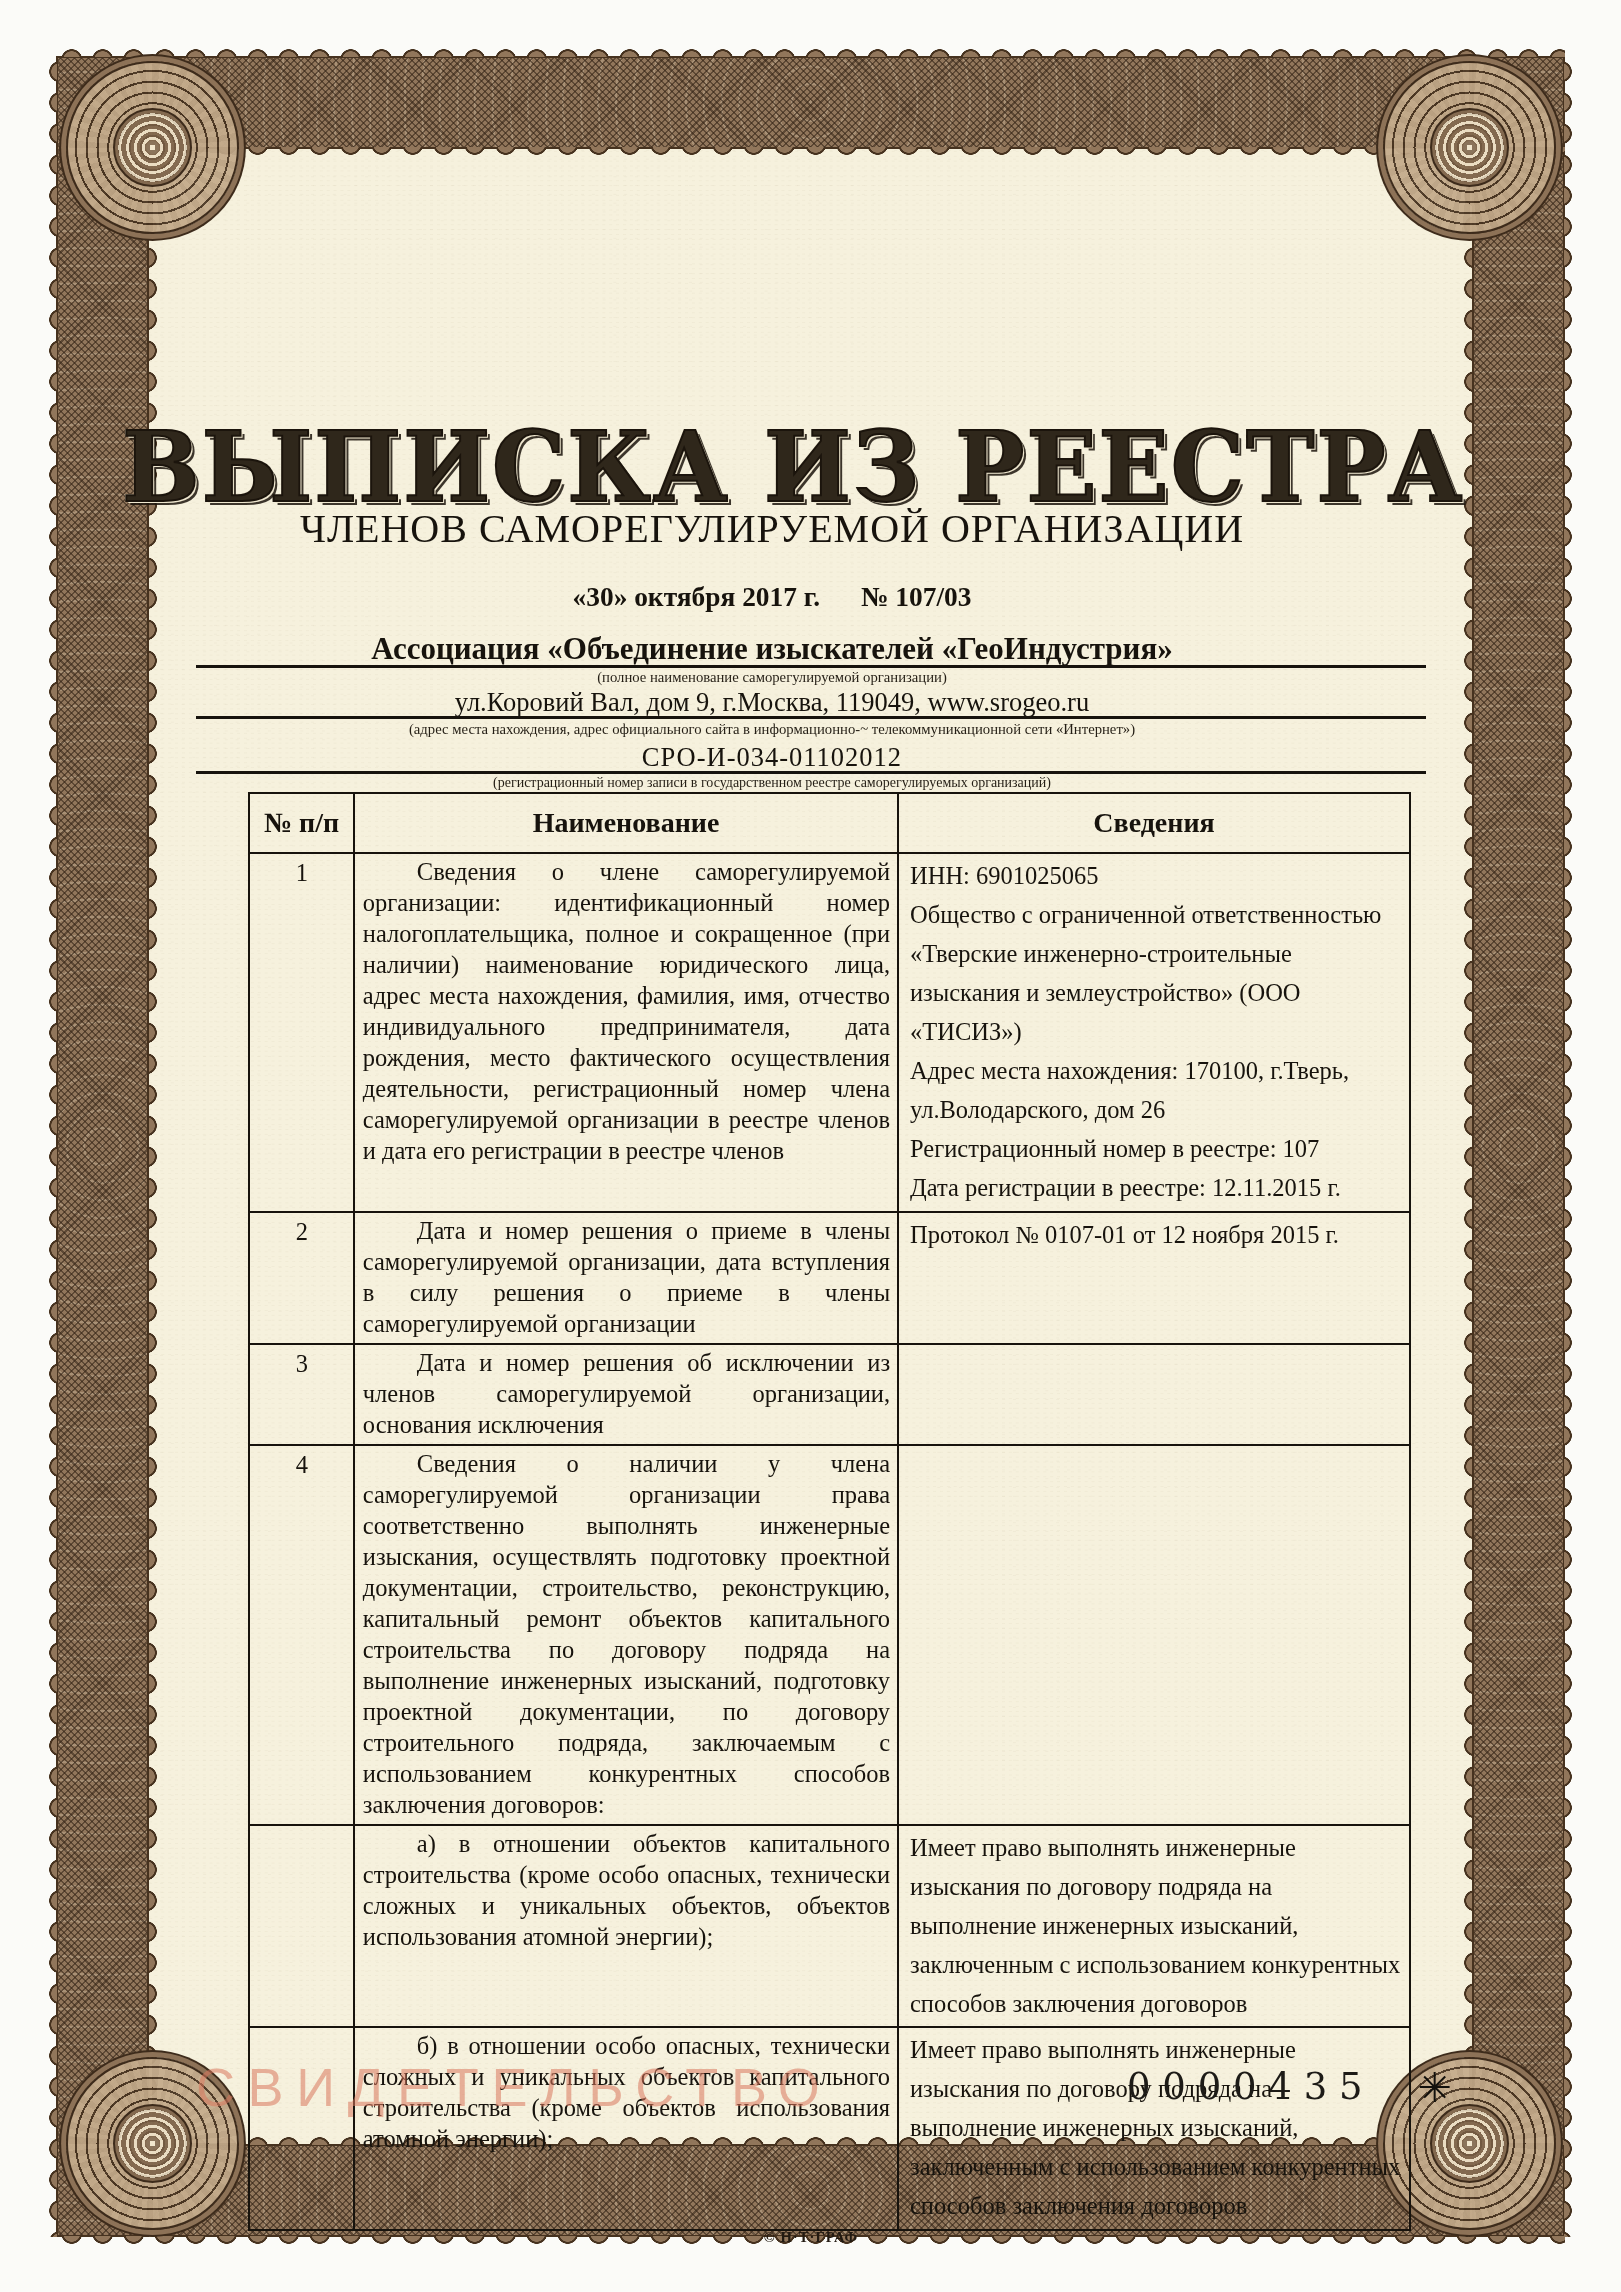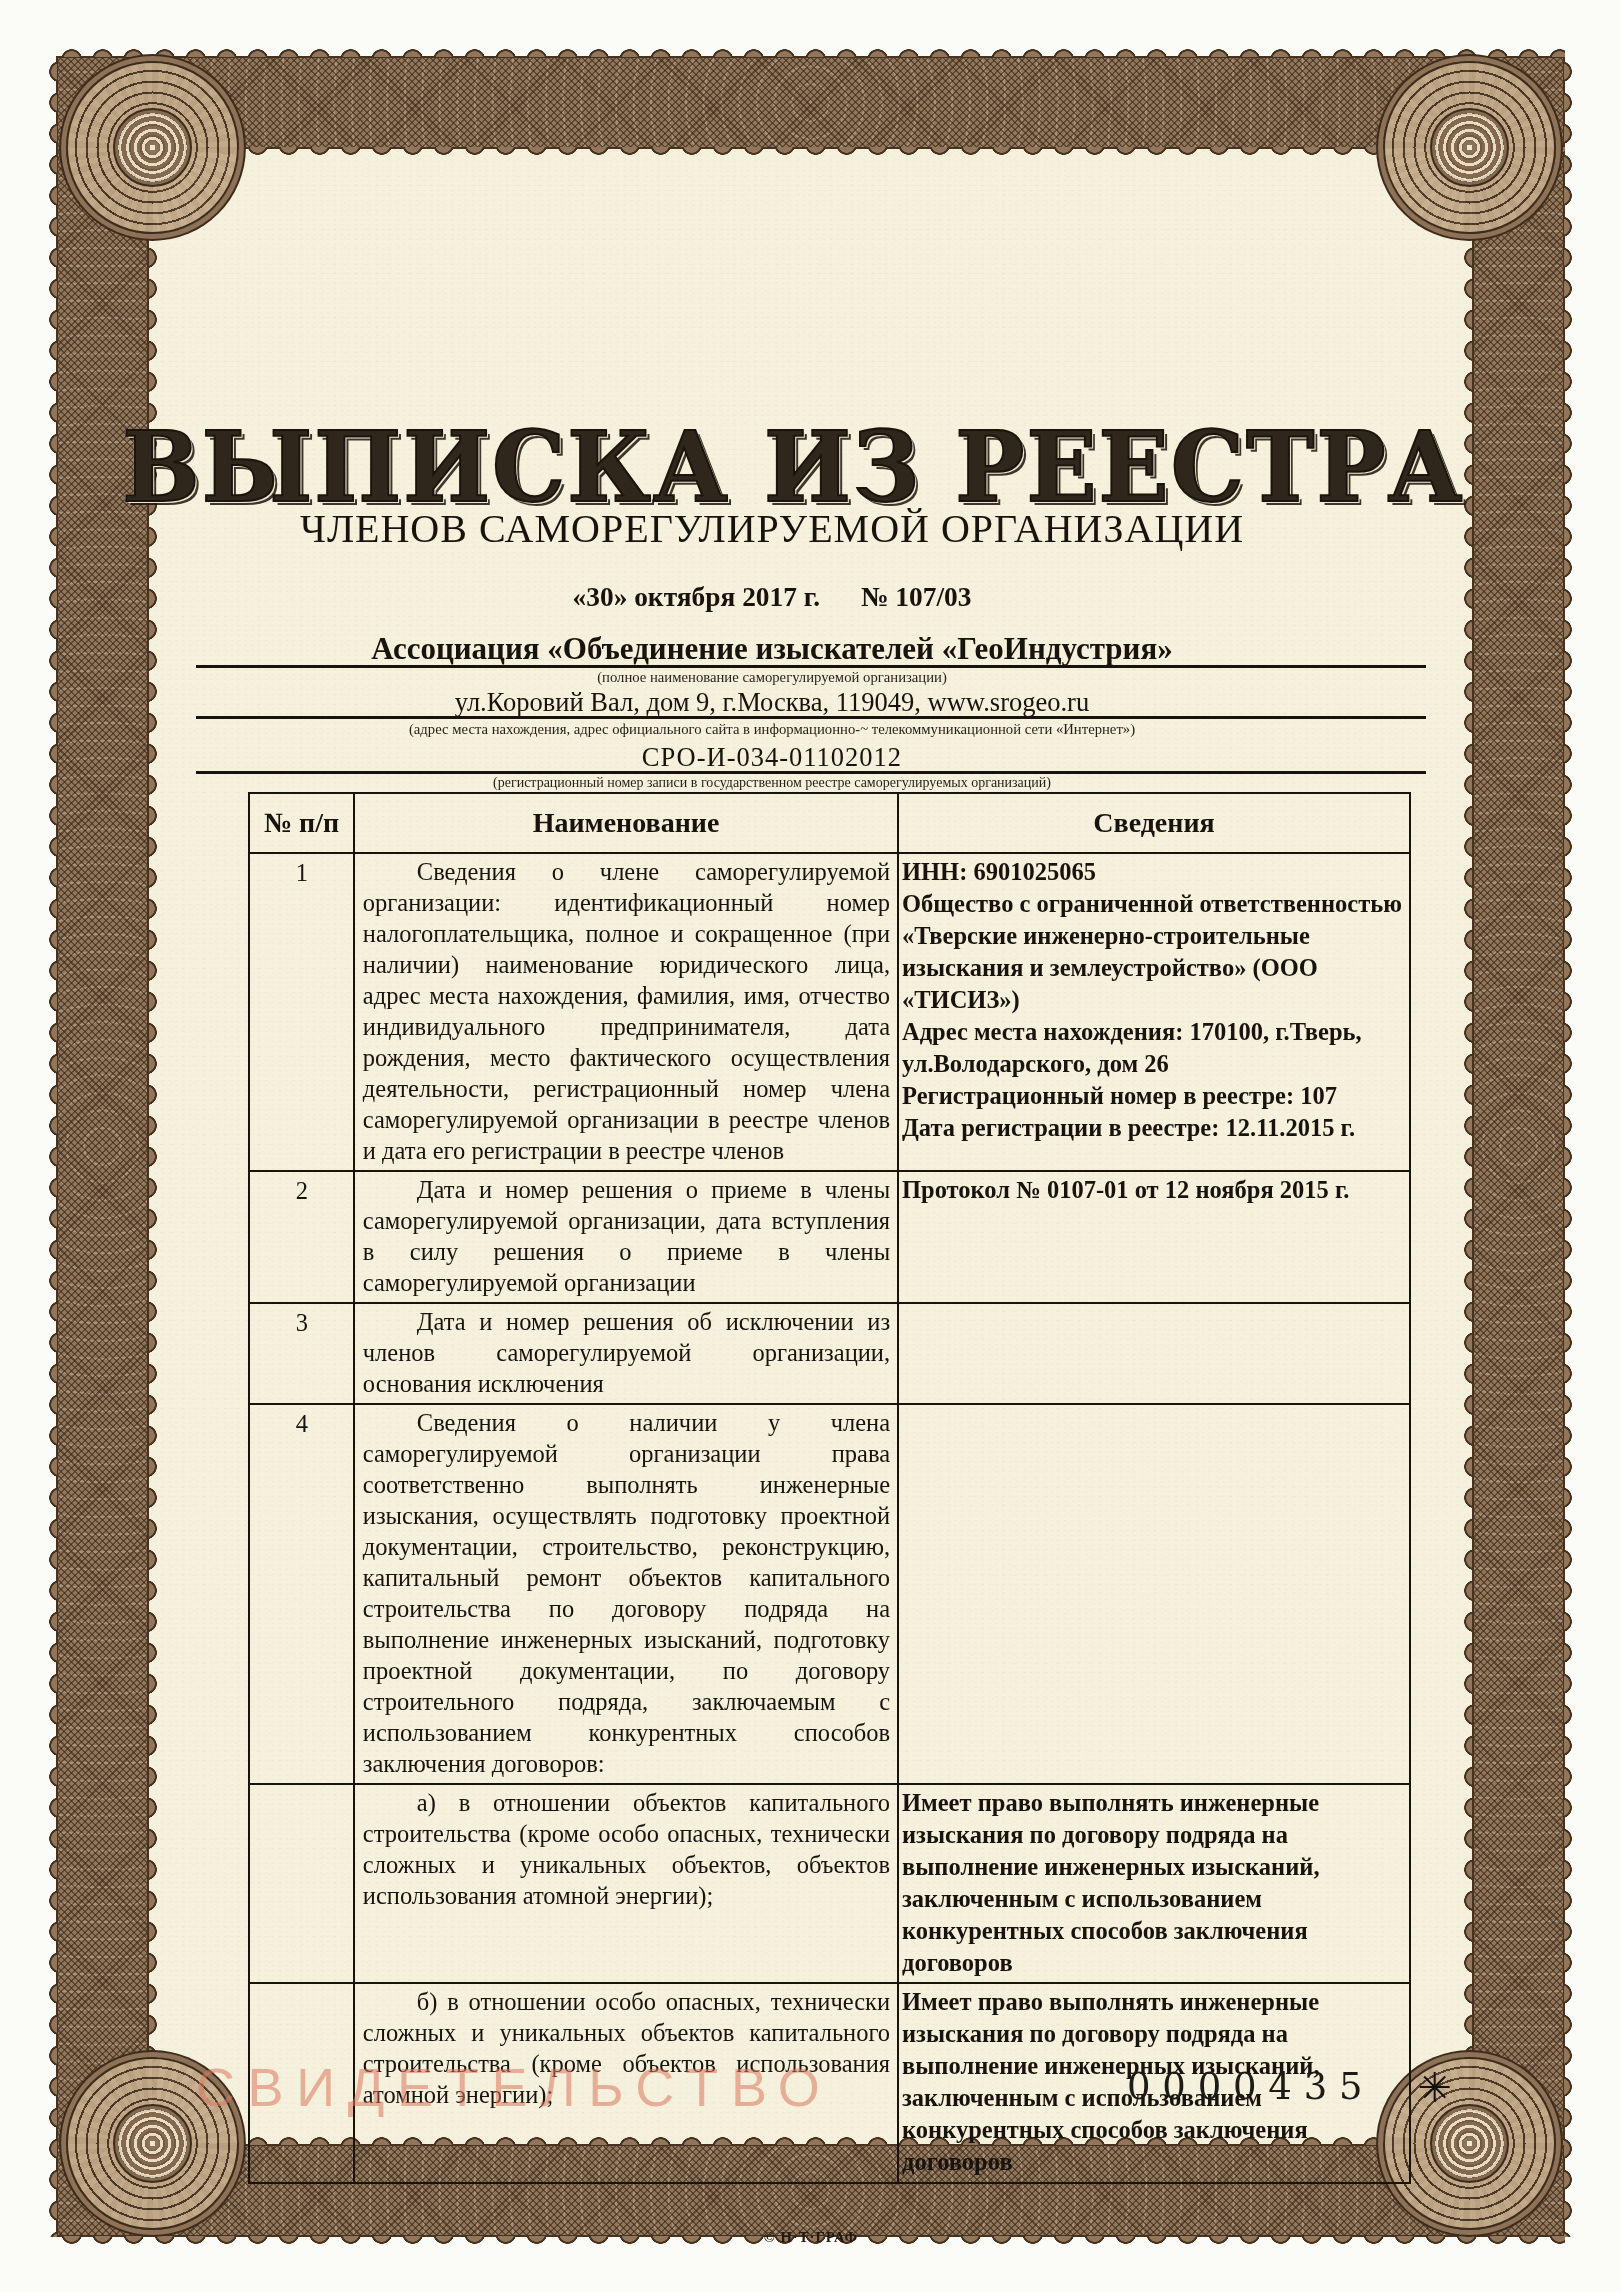--- a/index.html
+++ b/index.html
@@ -93,21 +93,21 @@
   
   table.registry { position:absolute; left:57px; top:792px; width:1160px;
     border-collapse:collapse; table-layout:fixed; border:2.9px solid #17130d; }
   col.c-num  { width:105px; } col.c-name { width:544px; } col.c-det { width:512px; }
   .registry th { border:2px solid #17130d; font-size:28px; font-weight:bold;
     height:29px; padding:13px 2px; text-align:center; }
   .registry td { border:2px solid #17130d; font-size:24.5px; vertical-align:top;
     padding:2px 6.9px 3.9px 7.8px; line-height:31px; }
   td.num-cell { text-align:center; padding-top:2.9px; }
   td.name-cell { text-align:justify; text-indent:54px; }
-  td.det-cell { white-space:pre-line; line-height:32px; padding-left:3px;font-weight:bold; }
+  td.det-cell { white-space:pre-line; line-height:39px; padding-left:11px; }
   tr.r1 { height:289px; } tr.r2 { height:115px; } tr.r3 { height:91px; }
   tr.r4 { height:321px; } tr.r5 { height:145px; } tr.r6 { height:146px; }
 
   
   .watermark { position:absolute; left:4.9px; top:2056px;
     font-family:"Liberation Sans", sans-serif; font-size:54px; letter-spacing:12.7px;
     color:rgba(216,118,92,0.55); white-space:nowrap; }
   .serial-block { position:absolute; left:936px; top:2064px; white-space:nowrap; }
   .serial { font-family:"DejaVu Serif", serif; font-size:37px; letter-spacing:11.8px;
     color:#1d1b17; }

